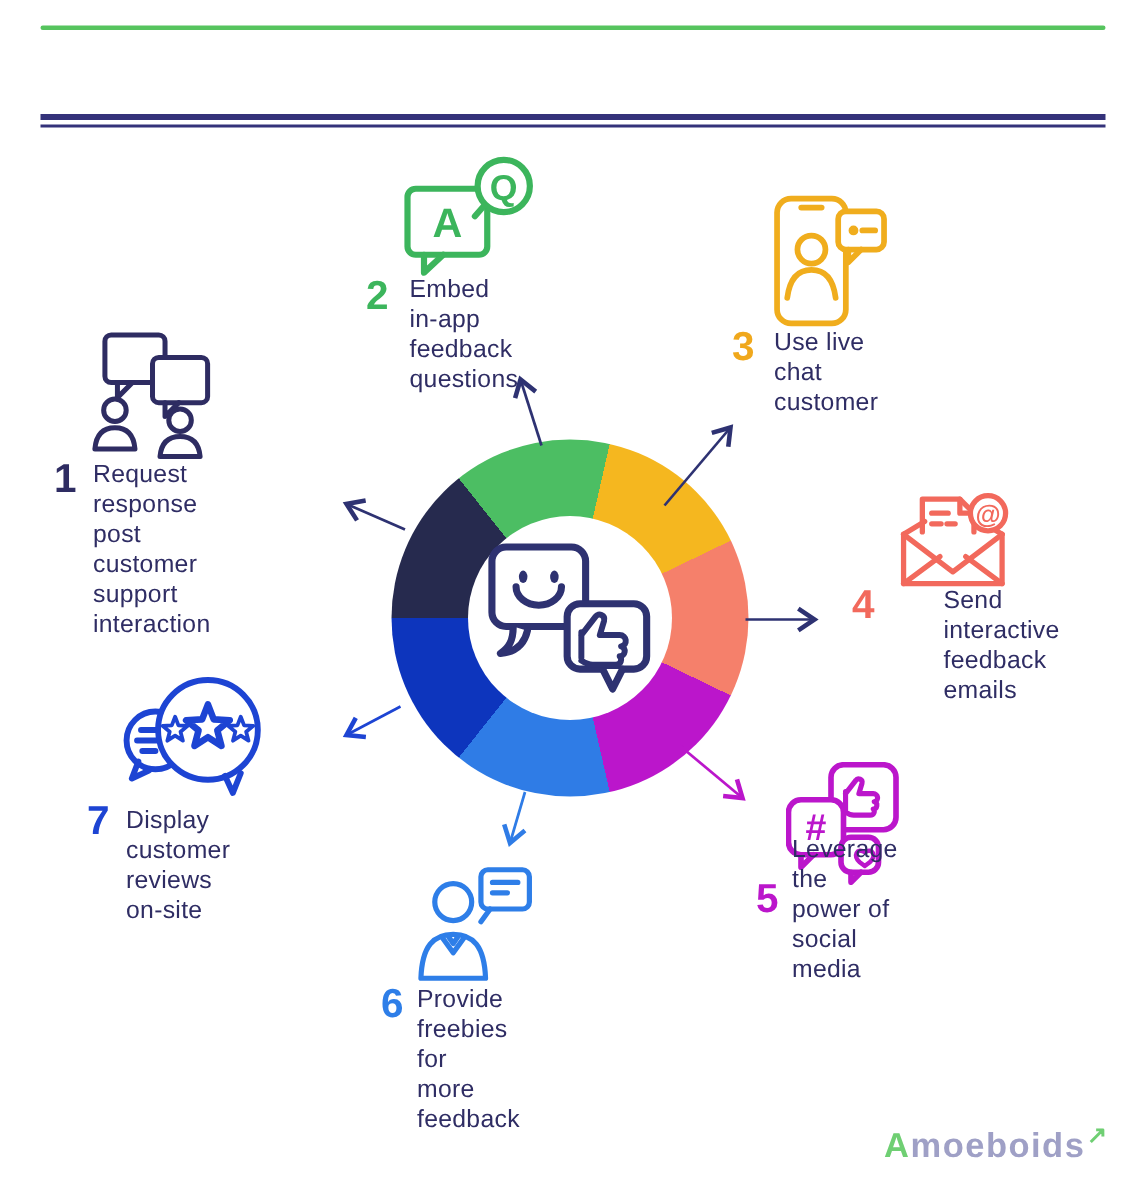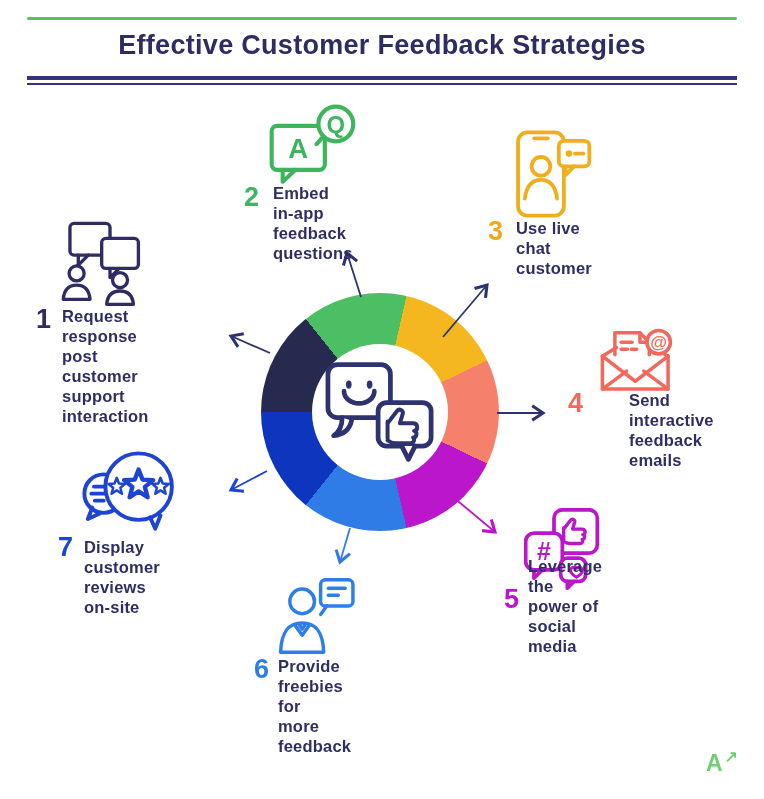--- a/index.html
+++ b/index.html
@@ -20,37 +20,36 @@
   .donut-hole{
     position:absolute;left:50%;top:50%;width:136px;height:136px;margin:-68px 0 0 -68px;
     background:#fff;border-radius:50%;display:flex;align-items:center;justify-content:center;
   }
   
   .arrows{position:absolute;left:0;top:0;width:764px;height:799px;pointer-events:none;}
   
   .item{position:absolute;}
   .item-num{position:absolute;font-size:27px;font-weight:bold;line-height:1;}
   .item-label{
-    position:absolute;font-size:16.5px;font-weight:bold;color:#2f2d64;
+    position:absolute;font-size:16.5px;font-weight:normal;color:#2f2d64;
     line-height:20px;white-space:pre-line;letter-spacing:.2px;
   }
   .item-icon{position:absolute;}
   
   .logo{position:absolute;right:26px;top:750px;font-weight:bold;font-size:23px;letter-spacing:1px;display:flex;align-items:baseline;}
   .logo .logo-a{color:#6fcf73;}
   .logo .logo-rest{color:#9fa0c6;}
   .logo .logo-arrow{color:#6fcf73;font-size:16px;position:relative;top:-9px;left:1px;font-weight:bold;}
 </style>
 </head>
 <body>
 
 <div id="canvas">
 
   <div class="top-rule"></div>
-  <div class="page-title">Effective Customer Feedback Strategies</div>
   <div class="div-rule-a"></div>
   <div class="div-rule-b"></div>
 
   <div class="donut" id="donut" style="background: conic-gradient(from -38.57deg, rgb(76, 190, 99) 0deg, rgb(76, 190, 99) 51.43deg, rgb(245, 183, 31) 51.43deg, rgb(245, 183, 31) 102.86deg, rgb(245, 128, 107) 102.86deg, rgb(245, 128, 107) 154.29deg, rgb(187, 22, 203) 154.29deg, rgb(187, 22, 203) 205.71deg, rgb(47, 124, 230) 205.71deg, rgb(47, 124, 230) 257.14deg, rgb(13, 53, 189) 257.14deg, rgb(13, 53, 189) 308.57deg, rgb(38, 42, 78) 308.57deg, rgb(38, 42, 78) 360deg);">
     <div class="donut-hole">
 
       <svg width="114" height="106" viewBox="0 0 120 112">
         <g fill="none" stroke="#2e3271" stroke-width="5" stroke-linecap="round" stroke-linejoin="round">
           <rect x="5" y="6" width="66" height="56" rx="10" fill="#ffffff"></rect>
           <path d="M20,62 c0,10 -3,15 -9,19 c11,-1 17,-7 19,-16" fill="#ffffff"></path>
@@ -227,16 +226,17 @@
       </g>
     </svg>
     <span class="item-num" style="left: 58px; top: 534px; color: rgb(29, 68, 211);">7</span>
     <span class="item-label" style="left:84px;top:537px">Display
 customer
 reviews on-site</span>
   </div>
 
   <div class="logo">
     <span class="logo-a">A</span>
+      <span class="logo-rest">moeboids</span>
       <span class="logo-arrow">↗</span>
   </div>
 
 </div>
 
 </body></html>

